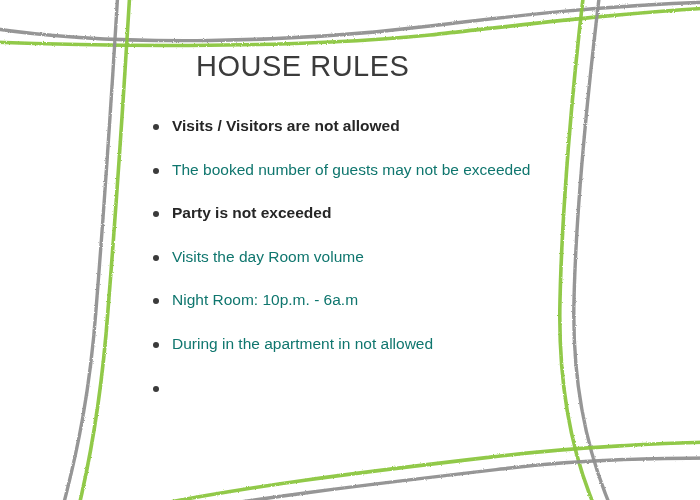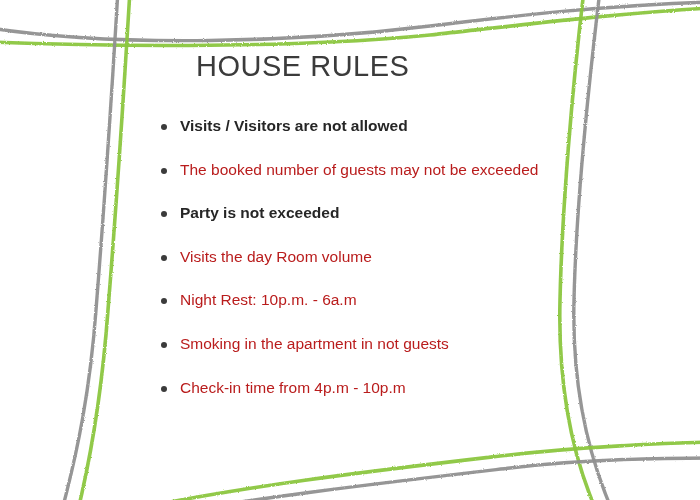--- a/index.html
+++ b/index.html
@@ -40,21 +40,21 @@
     left: 196px;
     top: 50px;
     font-size: 29px;
     letter-spacing: 0.5px;
     color: #3b3b3b;
     font-weight: 400;
     white-space: nowrap;
   }
   #rules-list {
     position: absolute;
-    left: 158px;
+    left: 150px;
     top: 118px;
     margin: 0;
     padding: 0;
     list-style: none;
     width: 520px;
   }
   .rule-item {
     position: relative;
     height: 43.6px;
     display: flex;
@@ -66,21 +66,21 @@
     left: 3px;
     top: 6px;
     width: 6px;
     height: 6px;
     border-radius: 50%;
     background: #3b3b3b;
   }
   .rule-text {
     font-size: 15.5px;
     line-height: 1.05;
-    color: #b91c1c;
+    color: #0f766e;
     white-space: nowrap;
   }
   .rule-text.bold {
     font-weight: bold;
     color: #262626;
   }
 </style>
 </head>
 <body>
 
@@ -132,30 +132,29 @@
         <span class="rule-text bold">Party is not exceeded</span>
       </li>
 
       <li class="rule-item">
         <span class="rule-bullet"></span>
         <span class="rule-text">Visits the day Room volume</span>
       </li>
 
       <li class="rule-item">
         <span class="rule-bullet"></span>
-        <span class="rule-text">Night Rest: 10p.m. - 6a.m</span>
+        <span class="rule-text">Night Room: 10p.m. - 6a.m</span>
       </li>
 
       <li class="rule-item">
         <span class="rule-bullet"></span>
-        <span class="rule-text">Smoking in the apartment in not guests</span>
+        <span class="rule-text">During in the apartment in not allowed</span>
       </li>
 
       <li class="rule-item">
         <span class="rule-bullet"></span>
-        <span class="rule-text">Check-in time from 4p.m - 10p.m</span>
       </li>
 
 
     </ul>
 
   </div>
 </div>
 
 </body></html>

